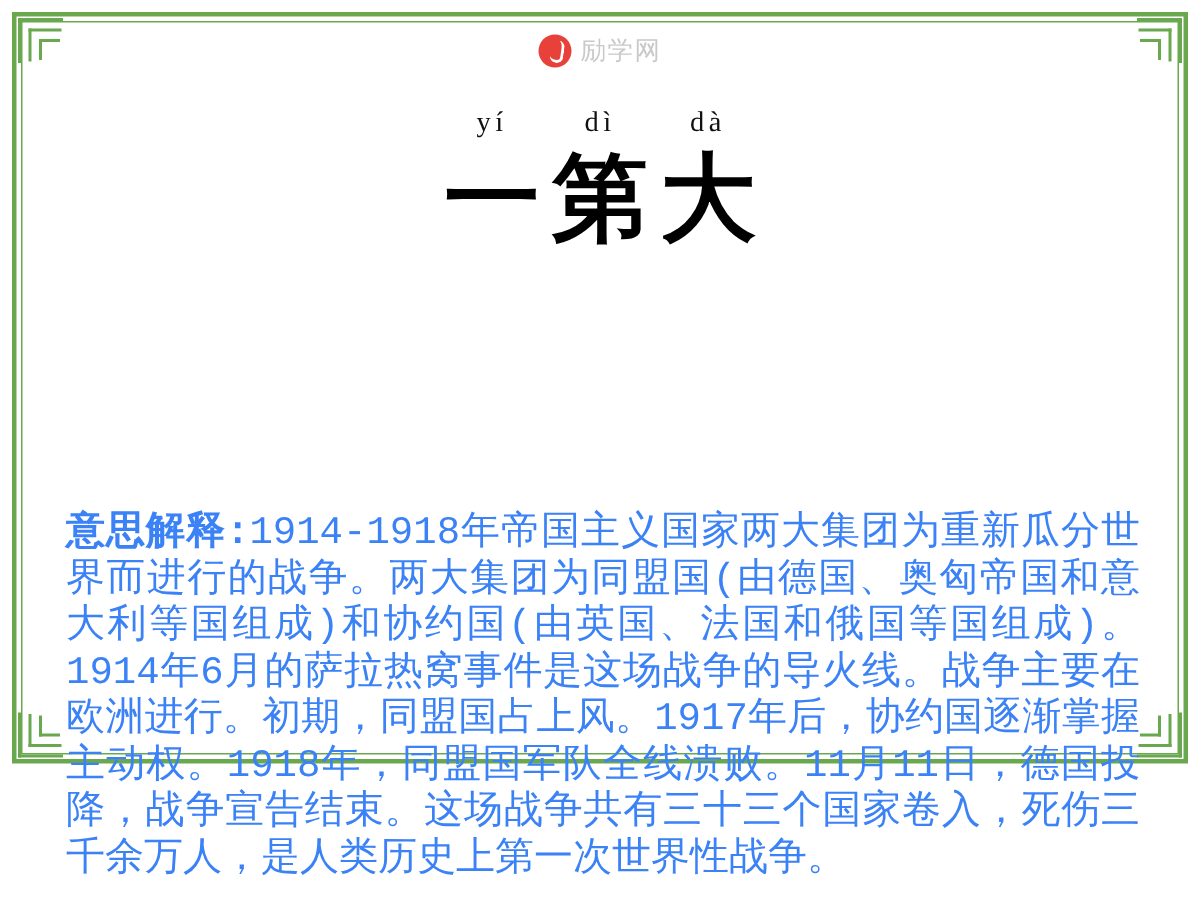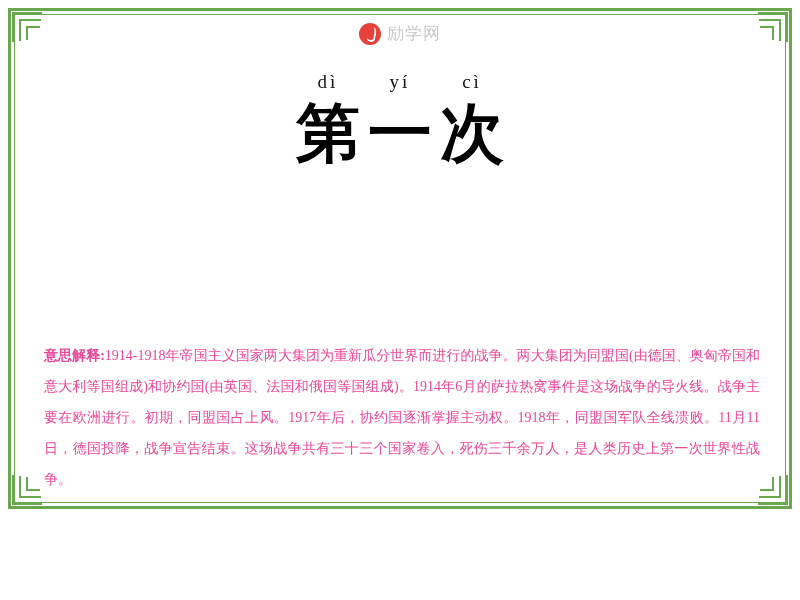--- a/index.html
+++ b/index.html
@@ -147,24 +147,24 @@
   .title-line.second {
     margin-top: 6px;
   }
 
   
   .explain {
     position: absolute;
     left: 44px;
     right: 40px;
     top: 340px;
-    font-family: Liberation Serif, serif;
-    font-size: 14px;
+    font-family: Liberation Mono, monospace;
+    font-size: 26px;
     line-height: 31px;
-    color: #ec4899;
+    color: #3b82f6;
     text-align: justify;
   }
   .explain .label {
     font-weight: bold;
   }
 </style>
 </head>
 <body>
 
 <div class="page">
@@ -194,31 +194,31 @@
   </div>
 
   <div class="watermark">
     <span class="logo-badge"></span>
     <span class="logo-text">励学网</span>
   </div>
 
   <div class="title-area">
 
     <div class="title-line first">
+      <div class="char-unit">
+        <div class="pinyin">yí</div>
+        <div class="hanzi">一</div>
+      </div>
       <div class="char-unit">
         <div class="pinyin">dì</div>
         <div class="hanzi">第</div>
       </div>
       <div class="char-unit">
-        <div class="pinyin">yí</div>
-        <div class="hanzi">一</div>
-      </div>
-      <div class="char-unit">
-        <div class="pinyin">cì</div>
-        <div class="hanzi">次</div>
+        <div class="pinyin">dà</div>
+        <div class="hanzi">大</div>
       </div>
     </div>
 
 
   </div>
 
   <div class="explain">
     <span class="label">意思解释:</span><span>1914-1918年帝国主义国家两大集团为重新瓜分世界而进行的战争。两大集团为同盟国(由德国、奥匈帝国和意大利等国组成)和协约国(由英国、法国和俄国等国组成)。1914年6月的萨拉热窝事件是这场战争的导火线。战争主要在欧洲进行。初期，同盟国占上风。1917年后，协约国逐渐掌握主动权。1918年，同盟国军队全线溃败。11月11日，德国投降，战争宣告结束。这场战争共有三十三个国家卷入，死伤三千余万人，是人类历史上第一次世界性战争。</span>
   </div>
 

